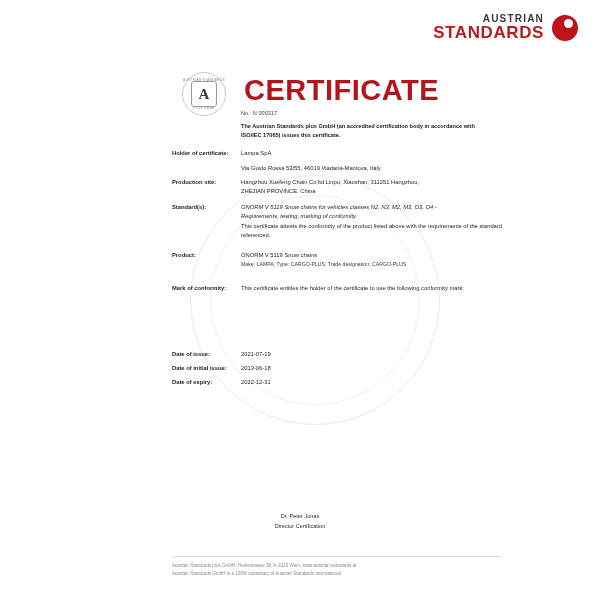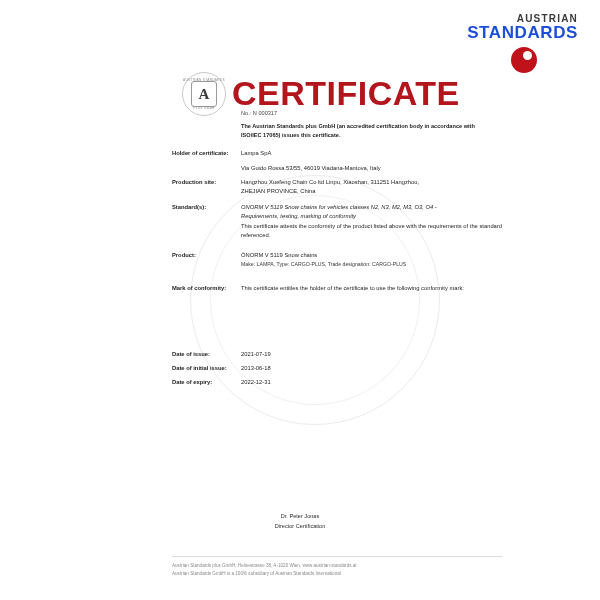--- a/index.html
+++ b/index.html
@@ -19,36 +19,35 @@
   }
 
   
   .brand {
     position: absolute;
     top: 14px;
     right: 22px;
     display: flex;
     align-items: center;
     gap: 6px;
-    flex-direction: column;
   }
   .brand-text {
     text-align: right;
     line-height: 1.0;
   }
   .brand-top {
     font-size: 10px;
     letter-spacing: 1.2px;
     color: #3a3a3a;
     font-weight: bold;
   }
   .brand-bottom {
     font-size: 17px;
     letter-spacing: 0.6px;
-    color: #1d4ed8;
+    color: #b91c1c;
     font-weight: bold;
   }
   .brand-mark {
     width: 26px; height: 26px;
     border-radius: 50%;
     background: #c0121a;
     position: relative;
     margin-left: 2px;
   }
   .brand-mark::after {
@@ -111,23 +110,23 @@
     position: absolute;
     font-size: 3.2px;
     color: #8d8d8d;
     letter-spacing: 0.3px;
   }
   .seal-ring-text.top { top: 5px; }
   .seal-ring-text.bottom { bottom: 5px; }
 
   .title {
     position: absolute;
-    left: 232px;
+    left: 244px;
     top: 74px;
-    font-size: 34px;
+    font-size: 29px;
     letter-spacing: 0.5px;
     font-weight: bold;
     color: #b2151c;
     font-family: "Liberation Sans", sans-serif;
   }
   .cert-no {
     position: absolute;
     left: 241px;
     top: 110px;
     font-size: 5.6px;

